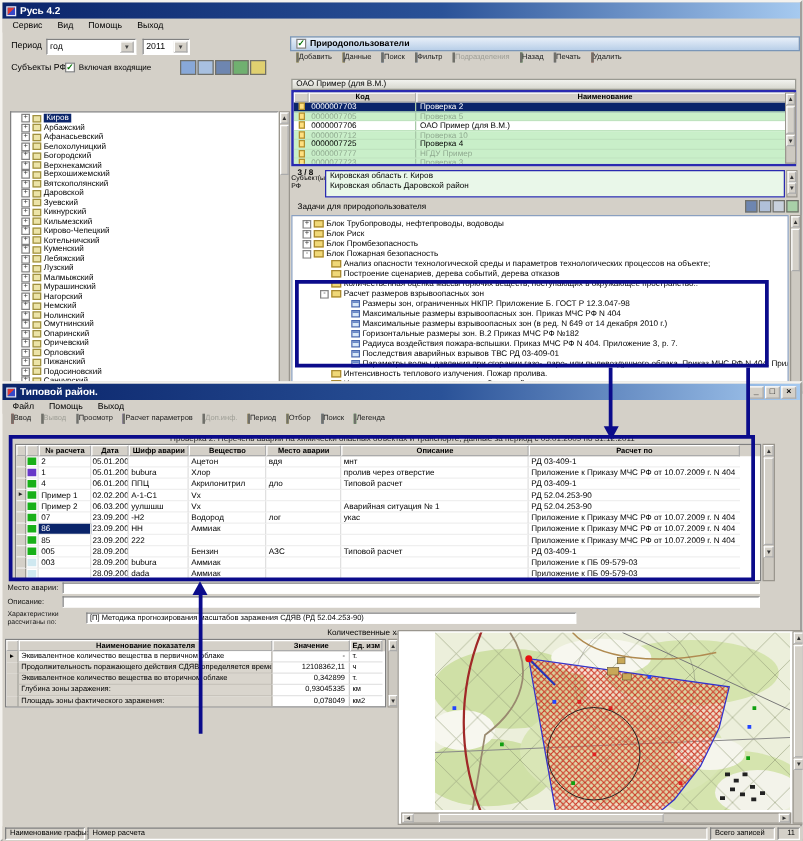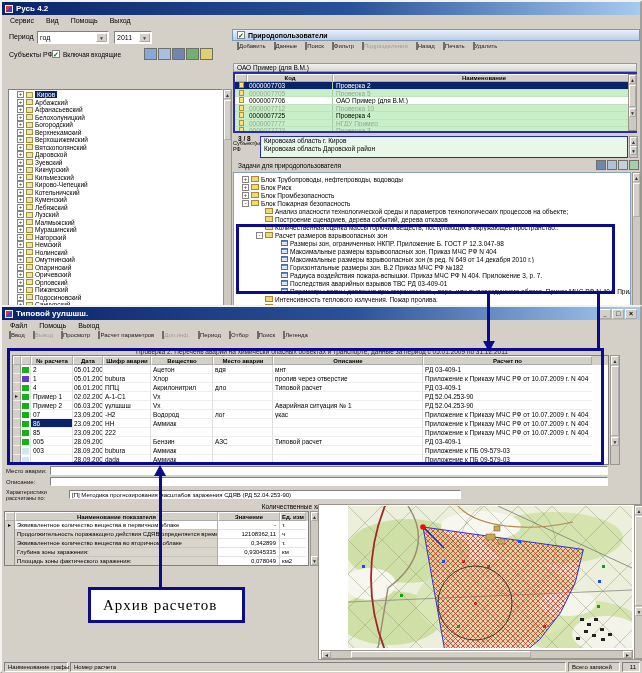--- a/index.html
+++ b/index.html
@@ -589,21 +589,21 @@
       </div>
     <div class="sb" style="left:630px;top:170px;height:140px">
       <div class="sbtn">▲</div>
       <div class="sthumb" style="height:34px;margin:1px 0"></div>
     </div>
   </div>
 
   <div class="win2">
     <div class="tbar">
       <span class="appicon"></span>
-      <span>Типовой уулшшш.</span>
+      <span>Типовой район.</span>
       <span class="wbtns">
         <span class="wbtn">_</span>
         <span class="wbtn">□</span>
         <span class="wbtn">×</span>
       </span>
     </div>
     <div class="menu">
 
     <span class="mitem">Файл</span>
         <span class="mitem">Помощь</span>
@@ -953,15 +953,14 @@
     </div>
   </div>
 
   <div class="ann" style="left:236px;top:224px;width:379px;height:70px"></div>
   <div class="annline" style="left:487px;top:294px;width:3px;height:48px"></div>
   <div class="arr-down" style="left:483px;top:341px"></div>
   <div class="annline" style="left:597px;top:294px;width:3px;height:54px"></div>
   <div class="ann" style="left:7px;top:348px;width:597px;height:117px"></div>
   <div class="arr-up" style="left:154px;top:465px"></div>
   <div class="annline" style="left:159px;top:476px;width:3px;height:111px"></div>
-  <div class="annlabel" style="left:88px;top:587px;width:157px;height:36px">Архив расчетов</div>
 
 </div>
 
 </body></html>

